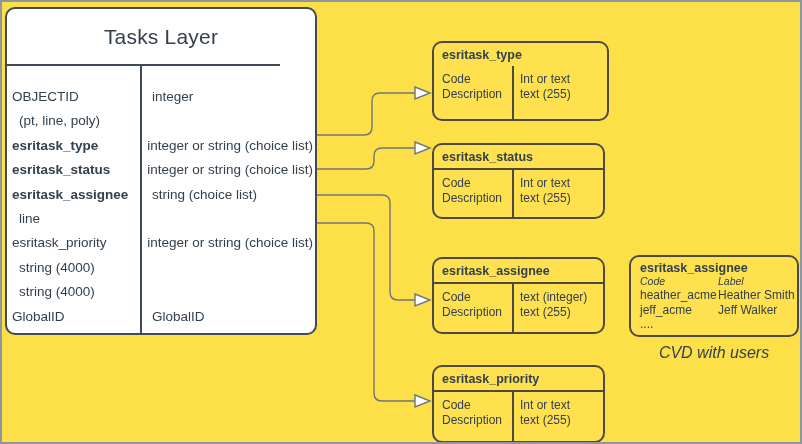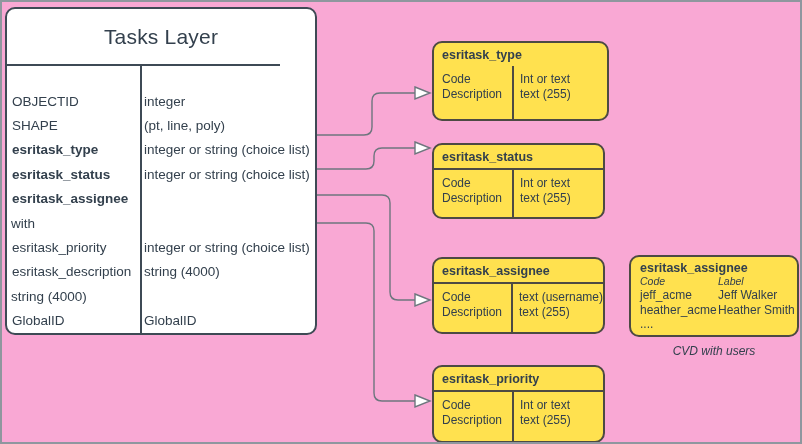--- a/index.html
+++ b/index.html
@@ -1,36 +1,36 @@
 <!DOCTYPE html>
 <html><head>
 <meta charset="utf-8">
 <style>
   html,body { margin:0; padding:0; background:#ffffff; }
   .canvas {
     position:relative; width:802px; height:444px; box-sizing:border-box;
-    background:#f9a8d4; border:2px solid #8f979e; overflow:hidden;
+    background:#fde047; border:2px solid #8f979e; overflow:hidden;
     font-family:"Liberation Sans", sans-serif; color:#33404d;
   }
   
   .entity {
     position:absolute; left:3px; top:5px; width:312px; height:328px;
     box-sizing:border-box; background:#ffffff;
     border:2px solid #3e4a55; border-radius:10px;
   }
   .entity-title {
     height:55px; display:flex; align-items:center; justify-content:center;
     font-size:21px; letter-spacing:0.2px;
   }
   .entity-title-divider { position:absolute; left:0; top:55px; width:273px; height:2px; background:#3e4a55; }
   .entity-col-divider  { position:absolute; left:133px; top:55px; bottom:0; width:2px; background:#3e4a55; }
   .entity-rows { position:absolute; top:80px; left:0; right:2px; }
-  .erow { display:flex; height:24.4px; align-items:center; font-size:13.5px; }
+  .erow { display:flex; height:24.4px; font-size:13.5px; }
   .erow .fname { width:133px; padding-left:5px; box-sizing:border-box; white-space:nowrap; }
-  .erow .ftype { padding-left:4px; white-space:nowrap; }
+  .erow .ftype { padding-left:12px; white-space:nowrap; }
   .bold { font-weight:bold; }
   
   .ybox {
     position:absolute; box-sizing:border-box;
     background:#ffe14f; border:2px solid #4d4a43; border-radius:10px;
     font-size:12px; display:flex; flex-direction:column;
   }
   .yhead { font-weight:bold; font-size:12.5px; padding:5px 8px 3px 8px; line-height:15px; white-space:nowrap; }
   .hline .yhead { border-bottom:2px solid #4d4a43; }
   .ybody { flex:1; display:flex; }
@@ -42,21 +42,21 @@
     box-sizing:border-box; background:#ffe14f; border:2px solid #4d4a43;
     border-radius:10px; padding:4px 0 0 9px; font-size:12px; overflow:hidden;
   }
   .cvd-title { font-weight:bold; font-size:12.5px; }
   .cvd-row { display:flex; line-height:14.6px; }
   .cvd-row .c1 { width:78px; white-space:nowrap; }
   .cvd-row .c2 { flex:1; white-space:nowrap; }
   .cvd-colhead { font-style:italic; font-size:10.5px; line-height:13px; }
   .cvd-caption {
     position:absolute; left:627px; top:342px; width:170px; text-align:center;
-    font-style:italic; font-size:12px; color:#33404d;
+    font-style:italic; font-size:16px; color:#33404d;
   }
   
   .wires { position:absolute; left:0; top:0; width:802px; height:444px; pointer-events:none; }
 </style>
 </head>
 <body>
 
 <div class="canvas">
 
   <svg class="wires" viewBox="0 0 802 444">
@@ -77,43 +77,42 @@
   <div class="entity">
     <div class="entity-title">Tasks Layer</div>
     <div class="entity-title-divider"></div>
     <div class="entity-col-divider"></div>
     <div class="entity-rows">
       <div class="erow">
           <span class="fname">OBJECTID</span>
           <span class="ftype">integer</span>
         </div>
       <div class="erow">
-          <span class="fname">SHAPE</span>
           <span class="ftype">(pt, line, poly)</span>
         </div>
       <div class="erow">
           <span class="fname bold">esritask_type</span>
           <span class="ftype">integer or string (choice list)</span>
         </div>
       <div class="erow">
           <span class="fname bold">esritask_status</span>
           <span class="ftype">integer or string (choice list)</span>
         </div>
       <div class="erow">
           <span class="fname bold">esritask_assignee</span>
-        </div>
-      <div class="erow">
-          <span class="ftype">with</span>
+          <span class="ftype">string (choice list)</span>
+        </div>
+      <div class="erow">
+          <span class="ftype">line</span>
         </div>
       <div class="erow">
           <span class="fname">esritask_priority</span>
           <span class="ftype">integer or string (choice list)</span>
         </div>
       <div class="erow">
-          <span class="fname">esritask_description</span>
           <span class="ftype">string (4000)</span>
         </div>
       <div class="erow">
           <span class="ftype">string (4000)</span>
         </div>
       <div class="erow">
           <span class="fname">GlobalID</span>
           <span class="ftype">GlobalID</span>
         </div>
     </div>
@@ -148,21 +147,21 @@
   </div>
 
   <div class="ybox hline" style="left:430px; top:255px; width:173px; height:77px;">
     <div class="yhead">esritask_assignee</div>
     <div class="ybody">
       <div class="ycol-left">
         <div>Code</div>
         <div>Description</div>
       </div>
       <div class="ycol-right">
-        <div>text (username)</div>
+        <div>text (integer)</div>
         <div>text (255)</div>
       </div>
     </div>
   </div>
 
   <div class="ybox hline" style="left:430px; top:363px; width:173px; height:78px;">
     <div class="yhead">esritask_priority</div>
     <div class="ybody">
       <div class="ycol-left">
         <div>Code</div>
@@ -175,26 +174,26 @@
     </div>
   </div>
 
   <div class="cvd">
     <div class="cvd-title">esritask_assignee</div>
     <div class="cvd-row cvd-colhead">
       <span class="c1">Code</span>
       <span class="c2">Label</span>
     </div>
     <div class="cvd-row">
+      <span class="c1">heather_acme</span>
+      <span class="c2">Heather Smith</span>
+    </div>
+    <div class="cvd-row">
       <span class="c1">jeff_acme</span>
       <span class="c2">Jeff Walker</span>
-    </div>
-    <div class="cvd-row">
-      <span class="c1">heather_acme</span>
-      <span class="c2">Heather Smith</span>
     </div>
     <div class="cvd-row">
       <span class="c1">....</span>
       <span class="c2"></span>
     </div>
   </div>
   <div class="cvd-caption">CVD with users</div>
 
 </div>
 

